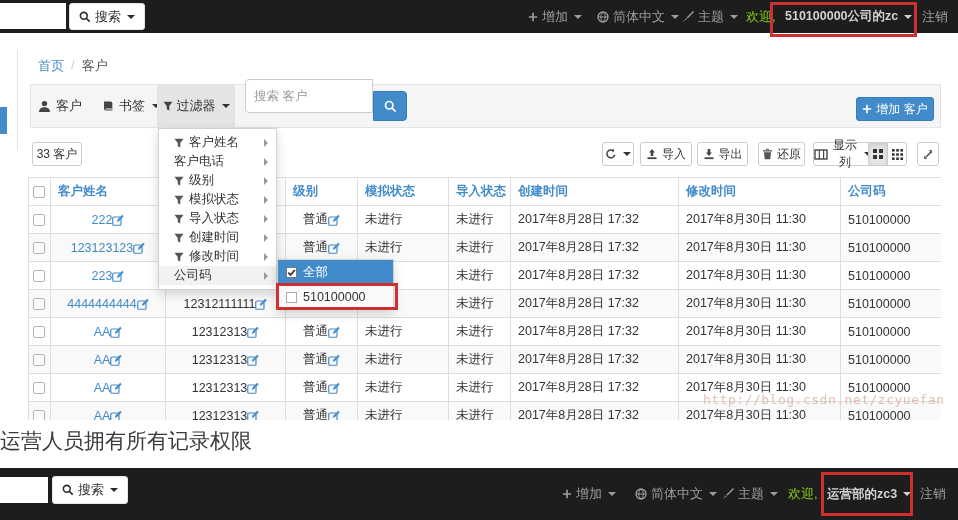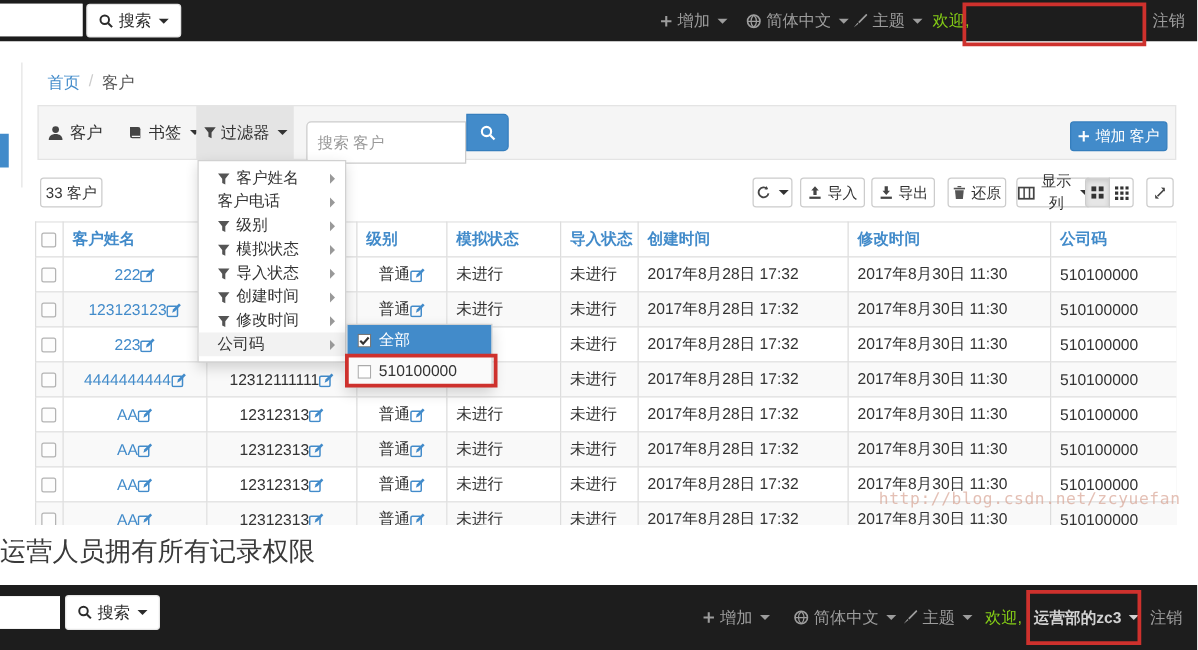--- a/index.html
+++ b/index.html
@@ -42,21 +42,21 @@
 
   
   .strip { position:absolute; left:30px; top:84px; width:911px; height:44px; background:#f5f5f5;
       border:1px solid #e4e4e4; }
   .strip-item { position:absolute; top:84px; height:44px; display:flex; align-items:center; gap:5px;
       font-size:13px; color:#333; }
   .strip-item.customers { left:38px; }
   .strip-item.bookmarks { left:102px; }
   .filter-toggle { position:absolute; left:157px; top:84px; width:78px; height:44px; background:#e4e4e4;
       display:flex; align-items:center; justify-content:center; gap:4px; font-size:13px; color:#333; }
-  .tb-search-input { position:absolute; left:245px; top:97px; width:128px; height:30px;
+  .tb-search-input { position:absolute; left:245px; top:79px; width:128px; height:30px;
       border:1px solid #ccc; border-radius:4px 0 0 4px; padding:16px 8px; font-size:12.5px; color:#555;
       font-family:inherit; }
   .tb-search-input::placeholder { color:#999; }
   .tb-search-btn { position:absolute; left:373px; top:91px; width:34px; height:30px; background:#428bca;
       border:1px solid #357ebd; border-radius:0 4px 4px 0; display:flex; align-items:center; justify-content:center;
       color:#fff; cursor:pointer; }
   .add-btn { position:absolute; left:856px; top:97px; width:78px; height:24px; background:#428bca;
       border:1px solid #357ebd; border-radius:3px; color:#fff; font-size:12px; display:flex;
       align-items:center; justify-content:center; gap:4px; cursor:pointer; font-family:inherit; }
 
@@ -162,20 +162,24 @@
         <svg width="12" height="12" viewBox="0 0 12 12">
             <path fill="currentColor" d="M11 0L4.5 6.5l1 1L12 1zM4 7.2L1 11l3.8-3z"></path>
           </svg>
       </span>
       <span>主题</span>
       <span class="crt"></span>
     </span>
     <span class="nav-item bright" style="left:746px;">
       <span>欢迎,</span>
     </span>
+    <span class="nav-item user" style="left:785px;">
+      <span>510100000公司的zc</span>
+      <span class="crt"></span>
+    </span>
     <span class="nav-item" style="left:922px;">
       <span>注销</span>
     </span>
   </header>
   <div class="anno top-user"></div>
 
   <nav class="breadcrumb">
     <span class="home">首页</span>
     <span>/</span>
     <span class="cur">客户</span>

